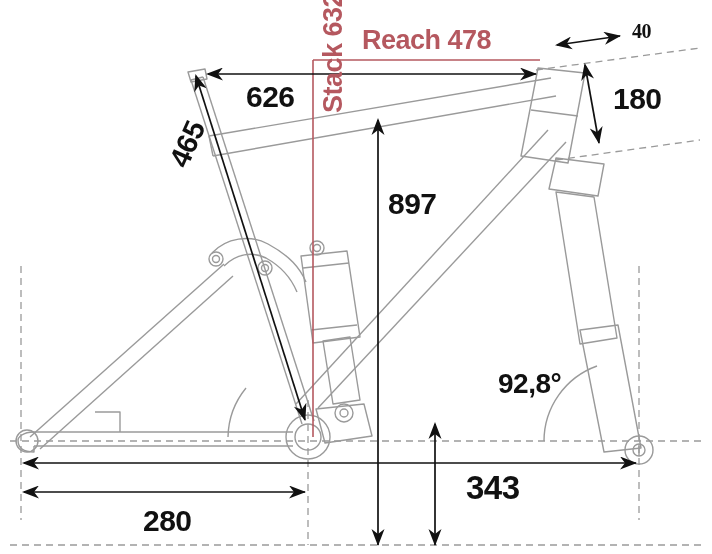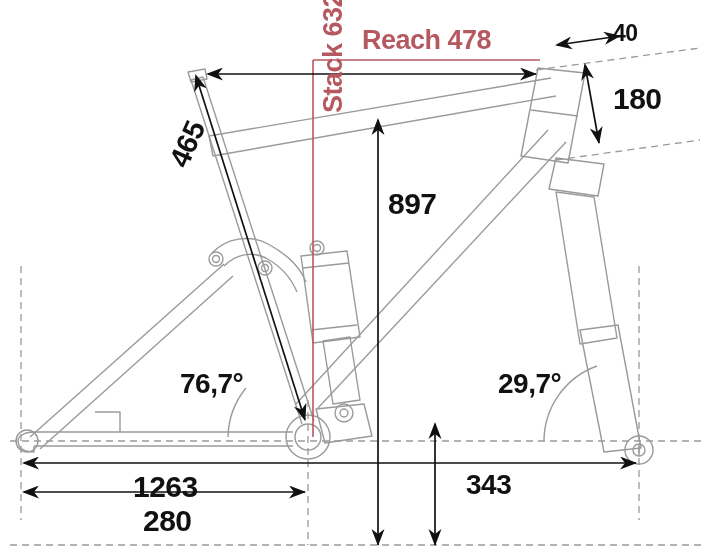--- a/index.html
+++ b/index.html
@@ -21,27 +21,27 @@
     user-select:none;
   }
   .redlabel{ color:#b5585f; }
   .lbl-626{ left:246px; top:80px; font-size:30px; }
   .lbl-465{ left:163px; top:159px; font-size:29px;
             transform:rotate(-66deg); transform-origin:left top; }
   .lbl-reach{ left:362px; top:25px; font-size:27px; font-weight:bold;text-align:right;}
   .lbl-stack{ left:318px; top:113px; font-size:27px; font-weight:bold;
               transform:rotate(-90deg); transform-origin:left top; }
   .lbl-797{ left:388px; top:187px; font-size:30px; }
-  .lbl-40{ left:613px; top:20px; font-size:23px; }
+  .lbl-40{ left:632px; top:20px; font-size:20px;font-family:Liberation Serif, serif; }
   .lbl-130{ left:613px; top:82px; font-size:30px; }
   .lbl-767{ left:180px; top:368px; font-size:28px; }
   .lbl-647{ left:498px; top:368px; font-size:28px; }
   .lbl-1263{ left:133px; top:470px; font-size:30px; }
   .lbl-450{ left:143px; top:504px; font-size:30px; }
-  .lbl-343{ left:466px; top:469px; font-size:28px;text-align:right; }
+  .lbl-343{ left:466px; top:469px; font-size:33px;text-align:right; }
 </style>
 </head>
 <body>
 
 <div id="stage">
 
   <svg id="svgroot" viewBox="0 0 712 554">
     <defs>
       <marker id="ahBlack" markerWidth="14" markerHeight="14" refX="12" refY="5" orient="auto" markerUnits="userSpaceOnUse">
         <path d="M1,0 L13,5 L1,10 L4.5,5 Z" fill="#111111"></path>
@@ -161,36 +161,35 @@
       <line x1="24" y1="492" x2="305" y2="492" marker-start="url(#ahBigStart)" marker-end="url(#ahBig)"></line>
     </g>
 
     <g stroke="#9a9a9a" stroke-width="1.4" fill="none">
       <path d="M228,437 A80,80 0 0 1 246,388"></path>
       <path d="M544,441 A80,80 0 0 1 597,366"></path>
     </g>
 
   </svg>
 
+  <div class="dimlabel lbl-626">626</div>
 
   <div class="dimlabel lbl-465">465</div>
 
   <div class="dimlabel redlabel lbl-reach">Reach 478</div>
 
   <div class="dimlabel redlabel lbl-stack">Stack 632</div>
 
   <div class="dimlabel lbl-797">897</div>
 
   <div class="dimlabel lbl-40">40</div>
 
   <div class="dimlabel lbl-130">180</div>
 
-  <div class="dimlabel lbl-767">76,7°</div>
 
-  <div class="dimlabel lbl-647">29,7°</div>
+  <div class="dimlabel lbl-647">92,8°</div>
 
-  <div class="dimlabel lbl-1263">1263</div>
 
   <div class="dimlabel lbl-450">280</div>
 
   <div class="dimlabel lbl-343">343</div>
 
 </div>
 
 </body></html>

